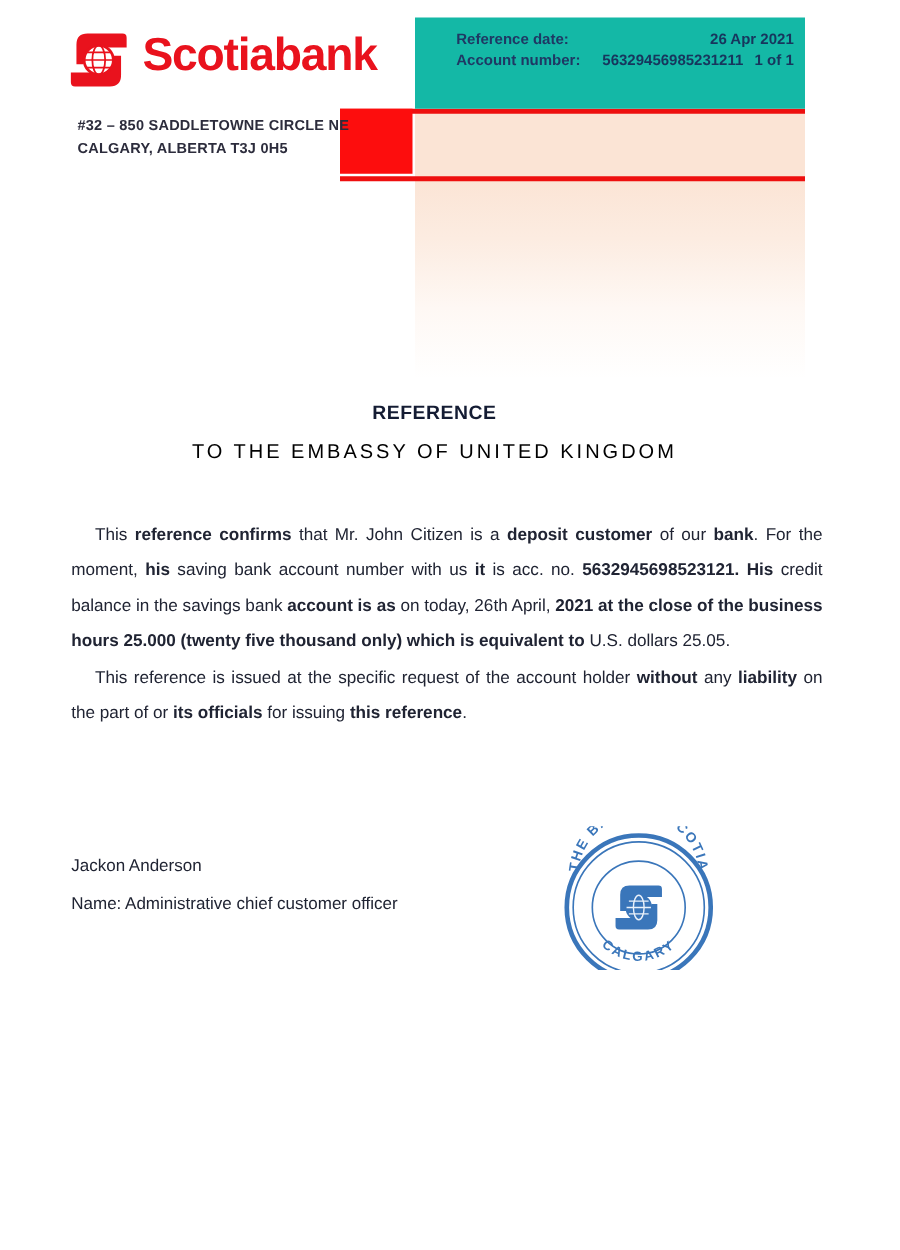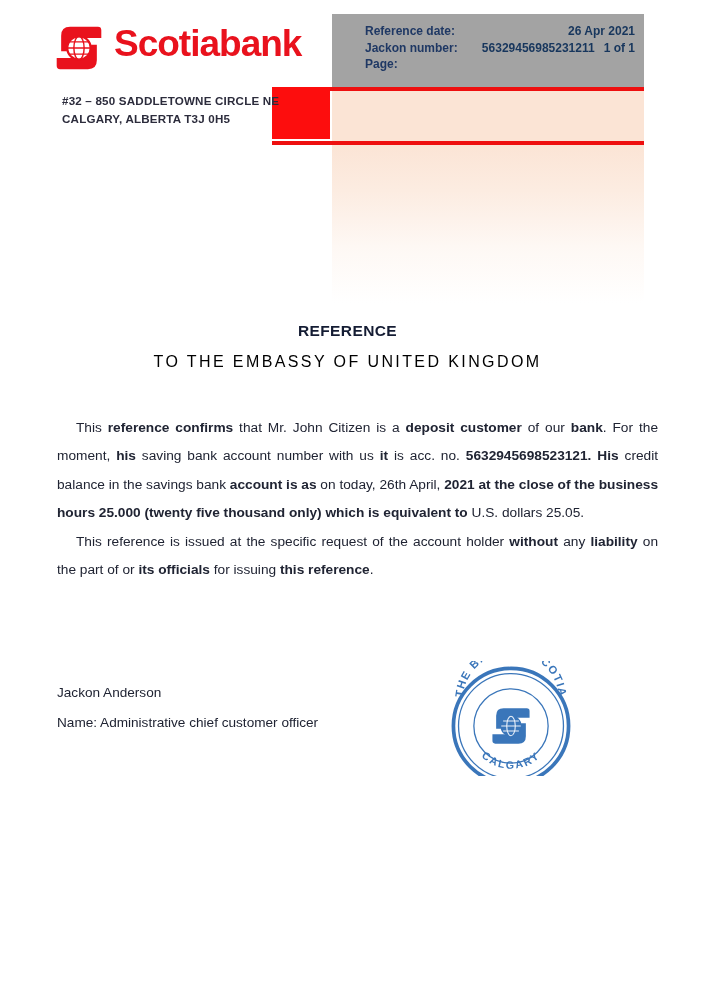--- a/index.html
+++ b/index.html
@@ -5,21 +5,21 @@
   html,body{margin:0;padding:0;background:#fff;}
   .page{position:relative;width:720px;height:776px;background:#ffffff;overflow:hidden;
         font-family:"Liberation Sans", sans-serif;}
   .abs{position:absolute;}
 
   
   .logo-symbol{left:50px;top:19px;width:58px;height:58px;}
   .logo-word{left:114px;top:25px;font-size:37px;font-weight:700;color:#e9121d;letter-spacing:-1px;line-height:1;}
 
   
-  .header-box{left:332px;top:14px;width:312px;height:73px;background:#a3a3a3;
+  .header-box{left:332px;top:14px;width:312px;height:73px;background:#14b8a6;
               box-sizing:border-box;padding:9px 9px 0 33px;z-index:3;}
   .hb-row{display:flex;justify-content:space-between;font-size:12px;font-weight:700;
           color:#1f3864;line-height:16.5px;}
   .hb-val{color:#17365d;white-space:nowrap;}
   .hb-gap{display:inline-block;width:9px;}
 
   
   .gradient-col{left:332px;top:87px;width:312px;height:216px;z-index:1;
     background:linear-gradient(180deg,#fbe4d5 0%,#fbe4d5 26%,#fcece1 48%,#fef8f4 74%,#ffffff 100%);}
 
@@ -71,25 +71,22 @@
     </svg>
   </div>
   <div class="abs logo-word">Scotiabank</div>
 
   <div class="abs header-box">
     <div class="hb-row">
       <span>Reference date:</span>
       <span class="hb-val">26 Apr 2021</span>
     </div>
     <div class="hb-row">
-      <span>Jackon number:</span>
+      <span>Account number:</span>
       <span class="hb-val"><span>56329456985231211</span><span class="hb-gap"></span><span>1 of 1</span></span>
-    </div>
-    <div class="hb-row">
-      <span>Page:</span>
     </div>
   </div>
 
   <div class="abs gradient-col"></div>
   <div class="abs red-line-top"></div>
   <div class="abs red-line-bottom"></div>
   <div class="abs red-square"></div>
 
   <div class="abs bank-address">
     <div>#32 – 850 SADDLETOWNE CIRCLE NE</div>

